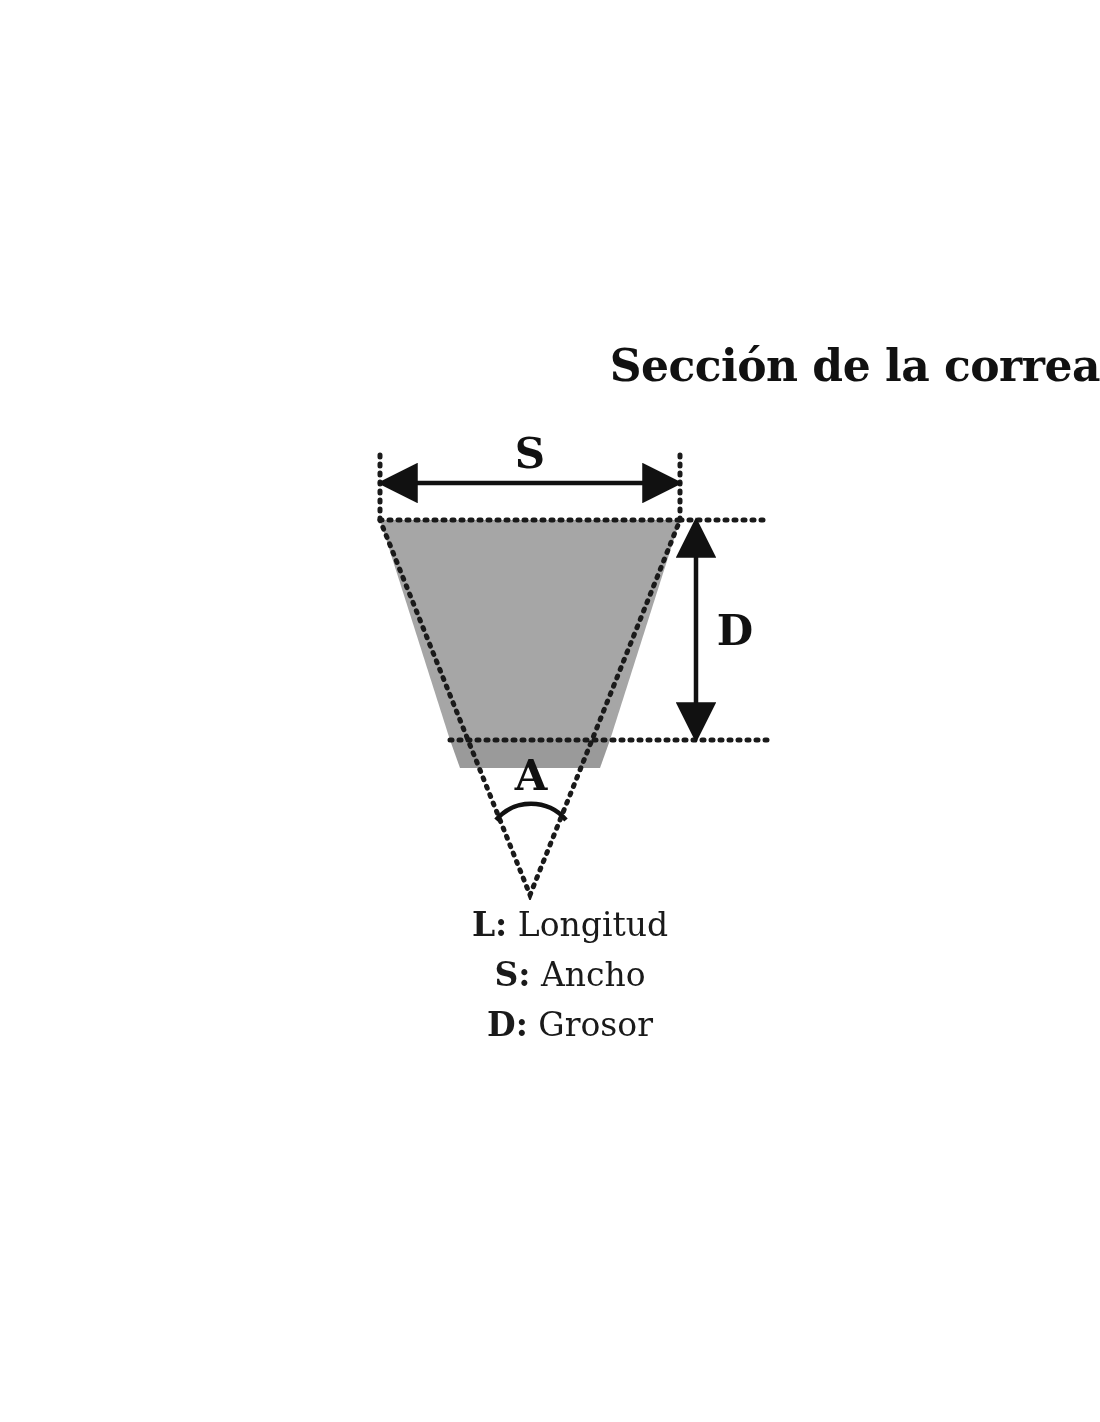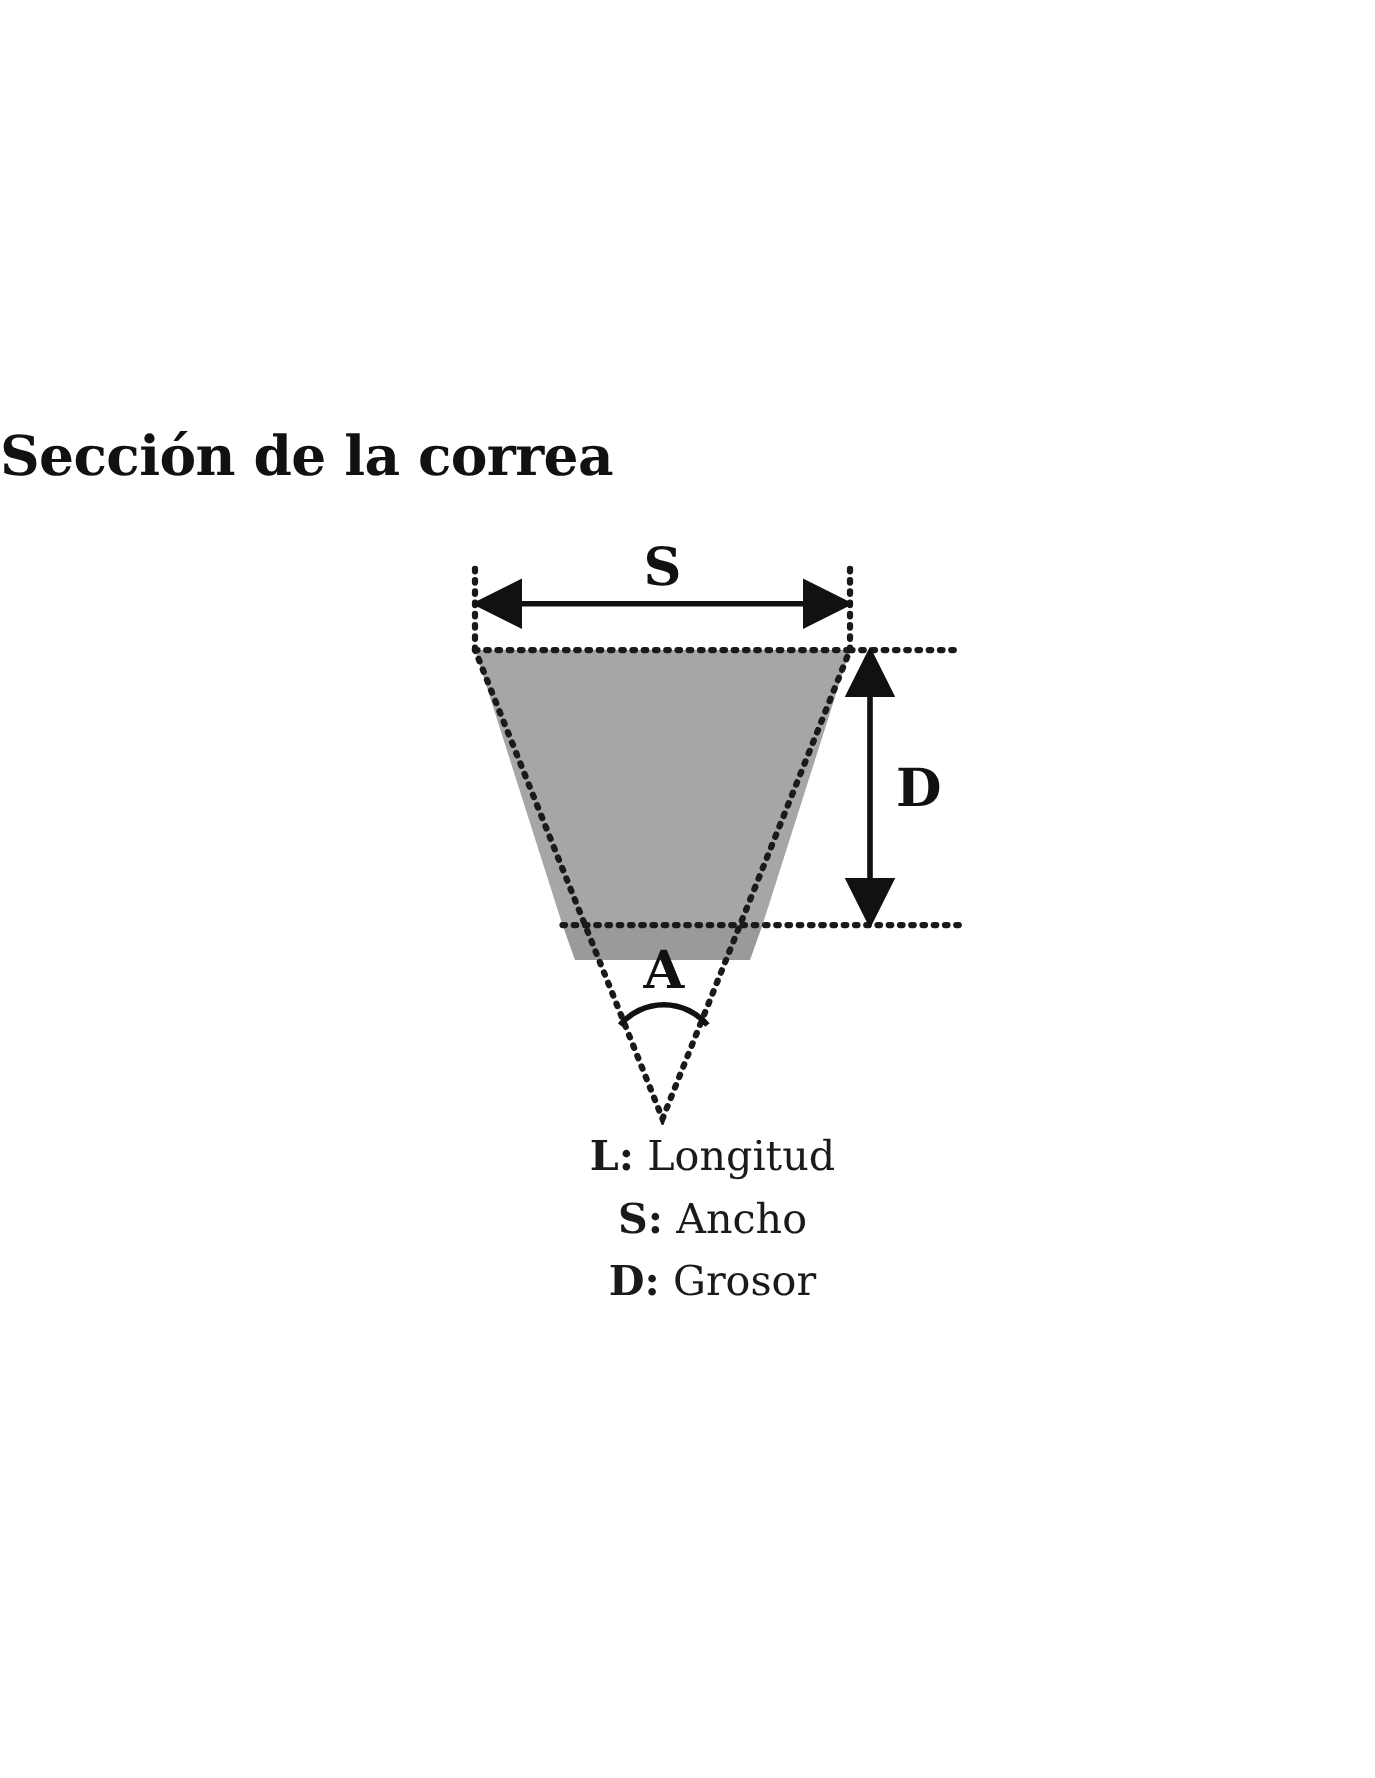--- a/index.html
+++ b/index.html
@@ -20,21 +20,21 @@
     left: 0;
     top: 0;
     width: 1100px;
     height: 1422px;
   }
   .title {
     position: absolute;
     left: 0;
     top: 340px;
     width: 1100px;
-    text-align: left;
+    text-align: right;
     font-family: "DejaVu Serif", serif;
     font-weight: bold;
     font-size: 44px;
     letter-spacing: -0.5px;
     color: #111111;
   }
   .svg-wrap {
     position: absolute;
     left: 300px;
     top: 420px;

